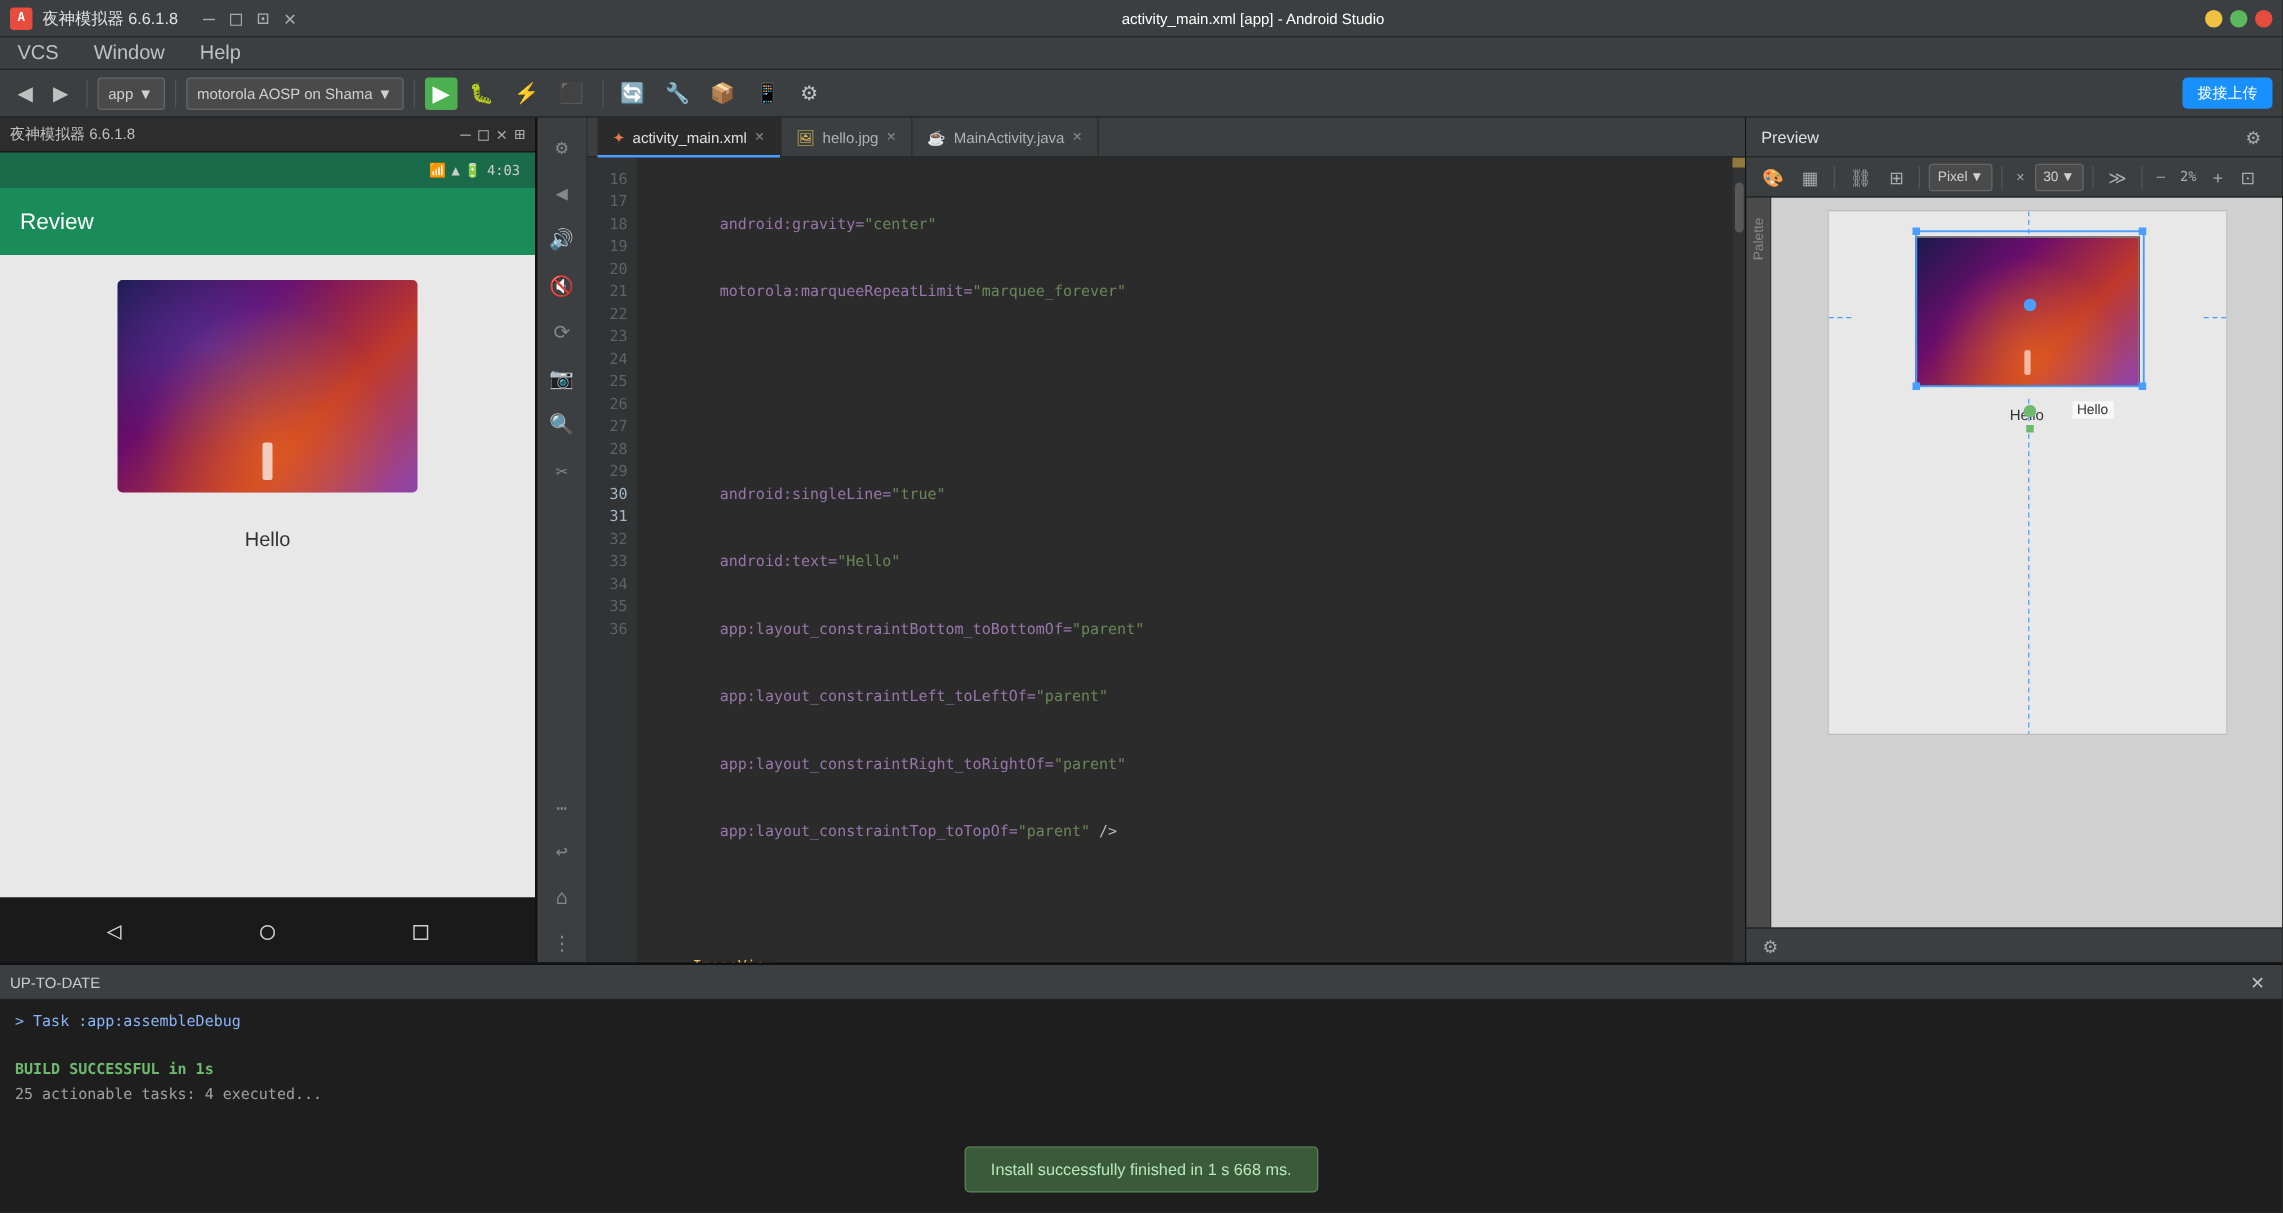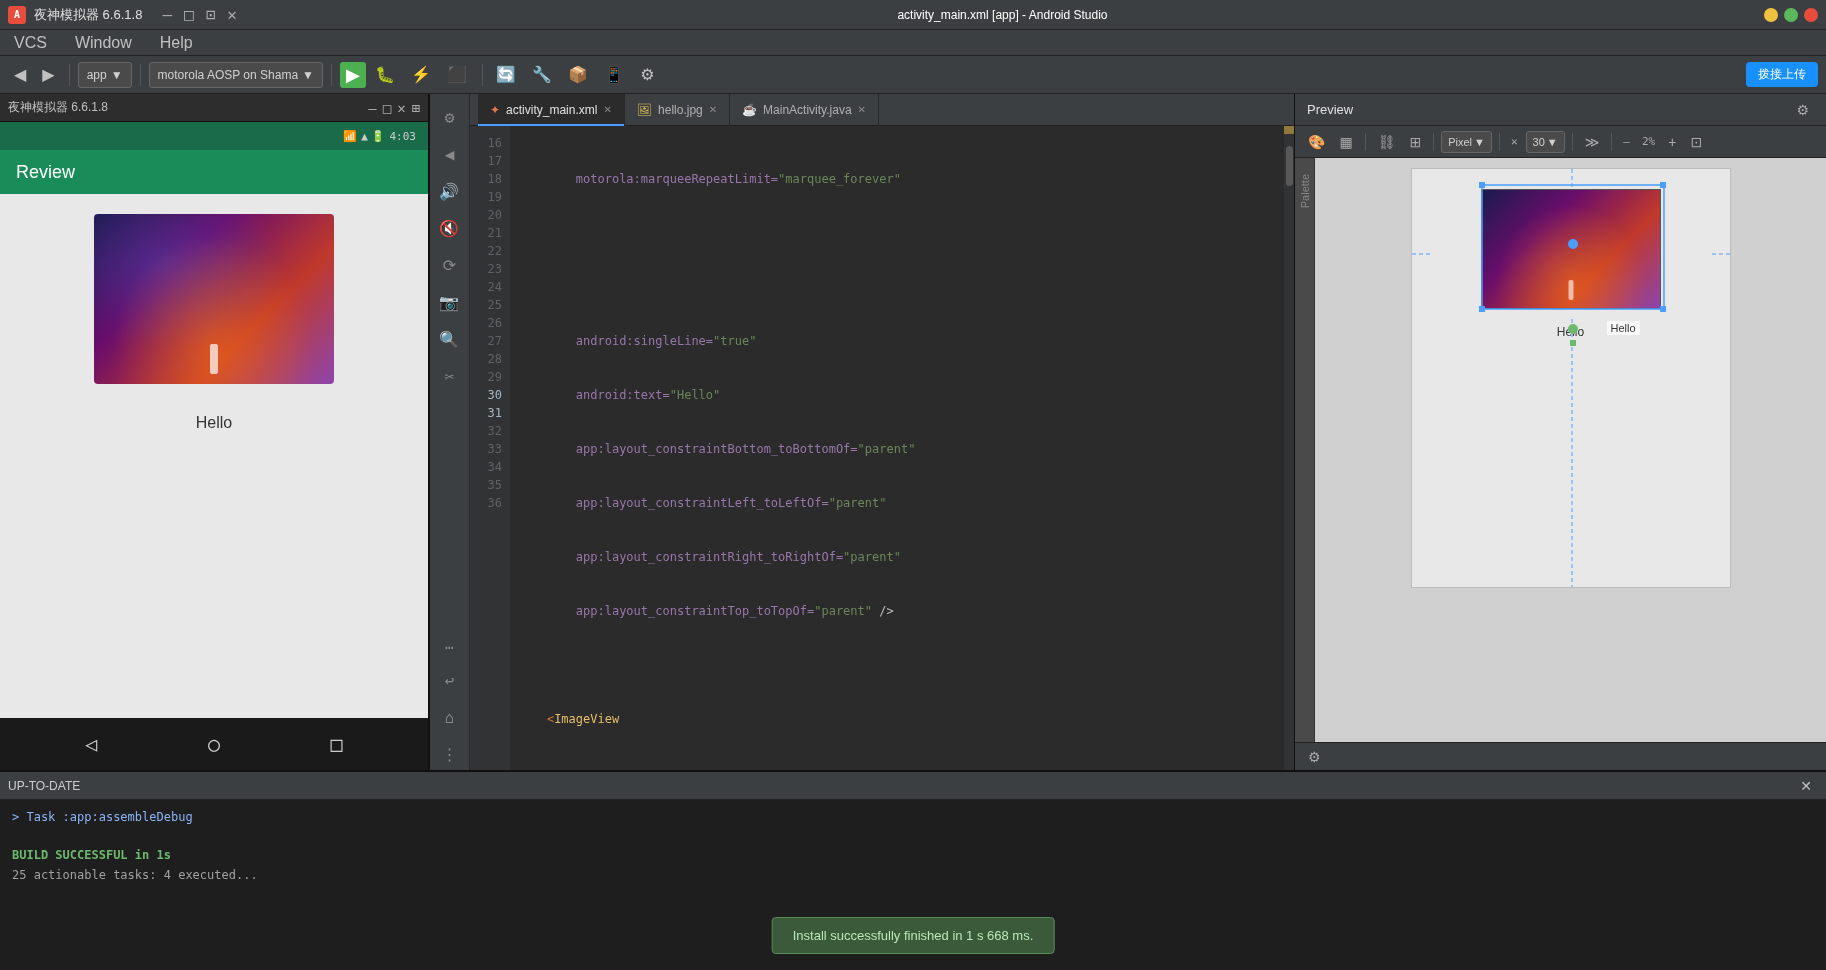--- a/index.html
+++ b/index.html
@@ -62,21 +62,21 @@
       background: #1a1a2e; flex: 1; display: flex; flex-direction: column;
       position: relative;
     }
     .phone-statusbar {
       background: #1a6b4a; height: 28px; display: flex; align-items: center;
       justify-content: space-between; padding: 0 12px;
     }
     .status-left { color: #aaa; font-size: 11px; }
     .status-right { display: flex; align-items: center; gap: 4px; color: #ccc; font-size: 11px; }
     .app-bar {
-      background: #1a8c5a; height: 44px; display: flex; align-items: center;
+      background: #1a8c5a; height: 54px; display: flex; align-items: center;
       padding: 0 16px;
     }
     .app-bar-title { color: white; font-size: 18px; font-family: sans-serif; font-weight: 500; }
     .phone-content {
       flex: 1; background: #e8e8e8; display: flex; flex-direction: column;
       align-items: center; padding: 20px;
     }
     .phone-image {
       width: 240px; height: 170px; border-radius: 4px; overflow: hidden;
       background: linear-gradient(135deg, #1a1a4e, #6a0d6b, #c0392b, #8e44ad);
@@ -158,21 +158,21 @@
       position: absolute; top: 20px; right: 1px; width: 7px; height: 40px;
       background: #585858; border-radius: 4px;
     }
     .scroll-highlight { 
       position: absolute; top: 0; right: 0; width: 10px; height: 8px;
       background: #f0c040; opacity: 0.5;
     }
 
     
     .preview-panel {
-      width: 532px; background: #2b2b2b; border-left: 1px solid #111;
+      width: 430px; background: #2b2b2b; border-left: 1px solid #111;
       display: flex; flex-direction: column;
     }
     .preview-header {
       background: #3c3f41; height: 32px; display: flex; align-items: center;
       justify-content: space-between; padding: 0 12px; border-bottom: 1px solid #222;
     }
     .preview-title { color: #e0e0e0; font-size: 13px; font-family: sans-serif; }
     .preview-controls { display: flex; align-items: center; gap: 8px; }
     .preview-toolbar {
       background: #3c3f41; height: 32px; display: flex; align-items: center;
@@ -384,20 +384,23 @@
           <div class="line-num active">31</div>
           <div class="line-num">32</div>
           <div class="line-num">33</div>
           <div class="line-num">34</div>
           <div class="line-num">35</div>
           <div class="line-num">36</div>
         </div>
 
         <div class="code-content">
           <div class="code-line">
+            <span class="attr">        android:gravity=</span><span class="val">"center"</span>
+          </div>
+          <div class="code-line">
             <span class="attr">        motorola:marqueeRepeatLimit=</span><span class="val">"marquee_forever"</span>
           </div>
           <div class="code-line empty"></div>
           <div class="code-line empty"></div>
           <div class="code-line">
             <span class="attr">        android:singleLine=</span><span class="val">"true"</span>
           </div>
           <div class="code-line">
             <span class="attr">        android:text=</span><span class="val">"Hello"</span>
           </div>

